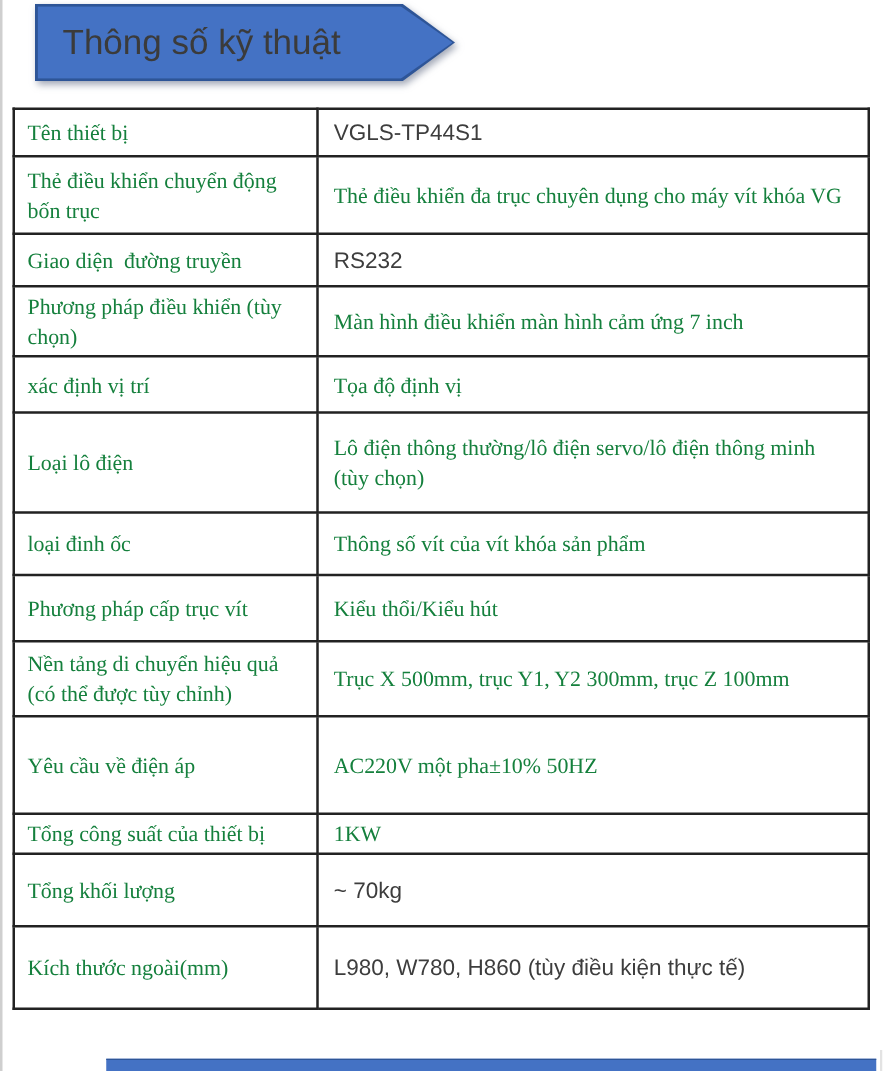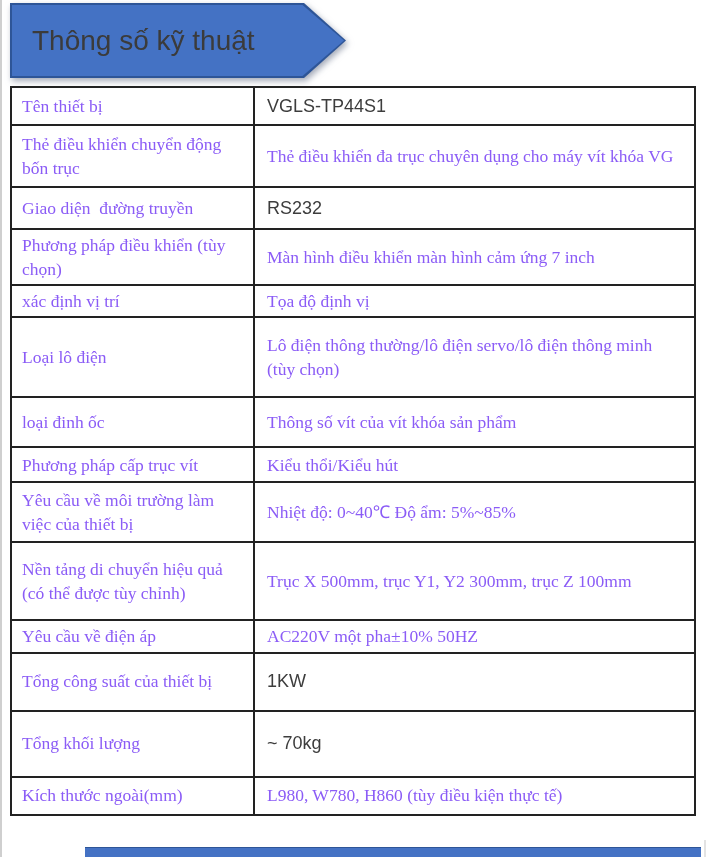--- a/index.html
+++ b/index.html
@@ -15,22 +15,22 @@
     position:absolute; left:0; top:0; width:2px; height:857px;
     background:#cfcfcf;
   }
   .page-edge-right {
     position:absolute; right:0; top:840px; width:2px; height:17px;
     background:#e3e3e3;
   }
 
   
   .banner {
-    position:absolute; left:10px; top:3px;
-    width:336px; height:75px;
+    position:absolute; left:28px; top:3px;
+    width:336px; height:62px;
     filter: drop-shadow(2px 3px 3px rgba(90,100,125,0.55));
   }
   .banner-outer, .banner-inner {
     clip-path: polygon(0 0, 87.5% 0, 100% 50%, 87.5% 100%, 0 100%);
   }
   .banner-outer {
     position:absolute; inset:0;
     background:#2E5597;
   }
   .banner-inner {
@@ -51,21 +51,21 @@
     position:absolute; top:86px; left:10px;
     width:686px;
     border-collapse:collapse;
     table-layout:fixed;
   }
   table.spec { border:2px solid #222; }
   table.spec td {
     border:2px solid #222;
     vertical-align:middle;
     font-size:17.5px;
-    color:#8b5cf6;
+    color:#15803d;
     line-height:1.38;
     white-space:pre-wrap;
   }
   td.label { width:223px; padding:3px 8px 3px 10px; }
   td.value { padding:3px 10px 3px 12px; }
 
   
   tr:nth-child(1)  td.value,
   tr:nth-child(3)  td.value,
   tr:nth-child(12) td.value,
@@ -73,24 +73,24 @@
     font-family:"Liberation Sans", sans-serif;
     font-size:18px;
     color:#3d3d3d;
   }
 
   
   tr:nth-child(1)  { height:38px; }
   tr:nth-child(2)  { height:62px;padding-left:11px; }
   tr:nth-child(3)  { height:42px; }
   tr:nth-child(4)  { height:54px;padding-left:48px; }
-  tr:nth-child(5)  { height:32px; }
+  tr:nth-child(5)  { height:45px; }
   tr:nth-child(6)  { height:80px; }
   tr:nth-child(7)  { height:50px; }
-  tr:nth-child(8)  { height:35px; }
+  tr:nth-child(8)  { height:53px; }
   tr:nth-child(9)  { height:60px; }
   tr:nth-child(10) { height:78px; }
   tr:nth-child(11) { height:32px; }
   tr:nth-child(12) { height:58px;border-radius:17px; }
   tr:nth-child(13) { height:66px;margin-top:40px; }
   tr:nth-child(14) { height:38px; }
 
   
   .bottom-banner-edge {
     position:absolute; left:85px; bottom:0;
@@ -147,24 +147,20 @@
   <tr>
     <td class="label">loại đinh ốc</td>
     <td class="value">Thông số vít của vít khóa sản phẩm</td>
   </tr>
 
   <tr>
     <td class="label">Phương pháp cấp trục vít</td>
     <td class="value">Kiểu thổi/Kiểu hút</td>
   </tr>
 
-  <tr>
-    <td class="label">Yêu cầu về môi trường làm việc của thiết bị</td>
-    <td class="value">Nhiệt độ: 0~40℃ Độ ẩm: 5%~85%</td>
-  </tr>
 
   <tr>
     <td class="label">Nền tảng di chuyển hiệu quả (có thể được tùy chỉnh)</td>
     <td class="value">Trục X 500mm, trục Y1, Y2 300mm, trục Z 100mm</td>
   </tr>
 
   <tr>
     <td class="label">Yêu cầu về điện áp</td>
     <td class="value">AC220V một pha±10% 50HZ</td>
   </tr>

